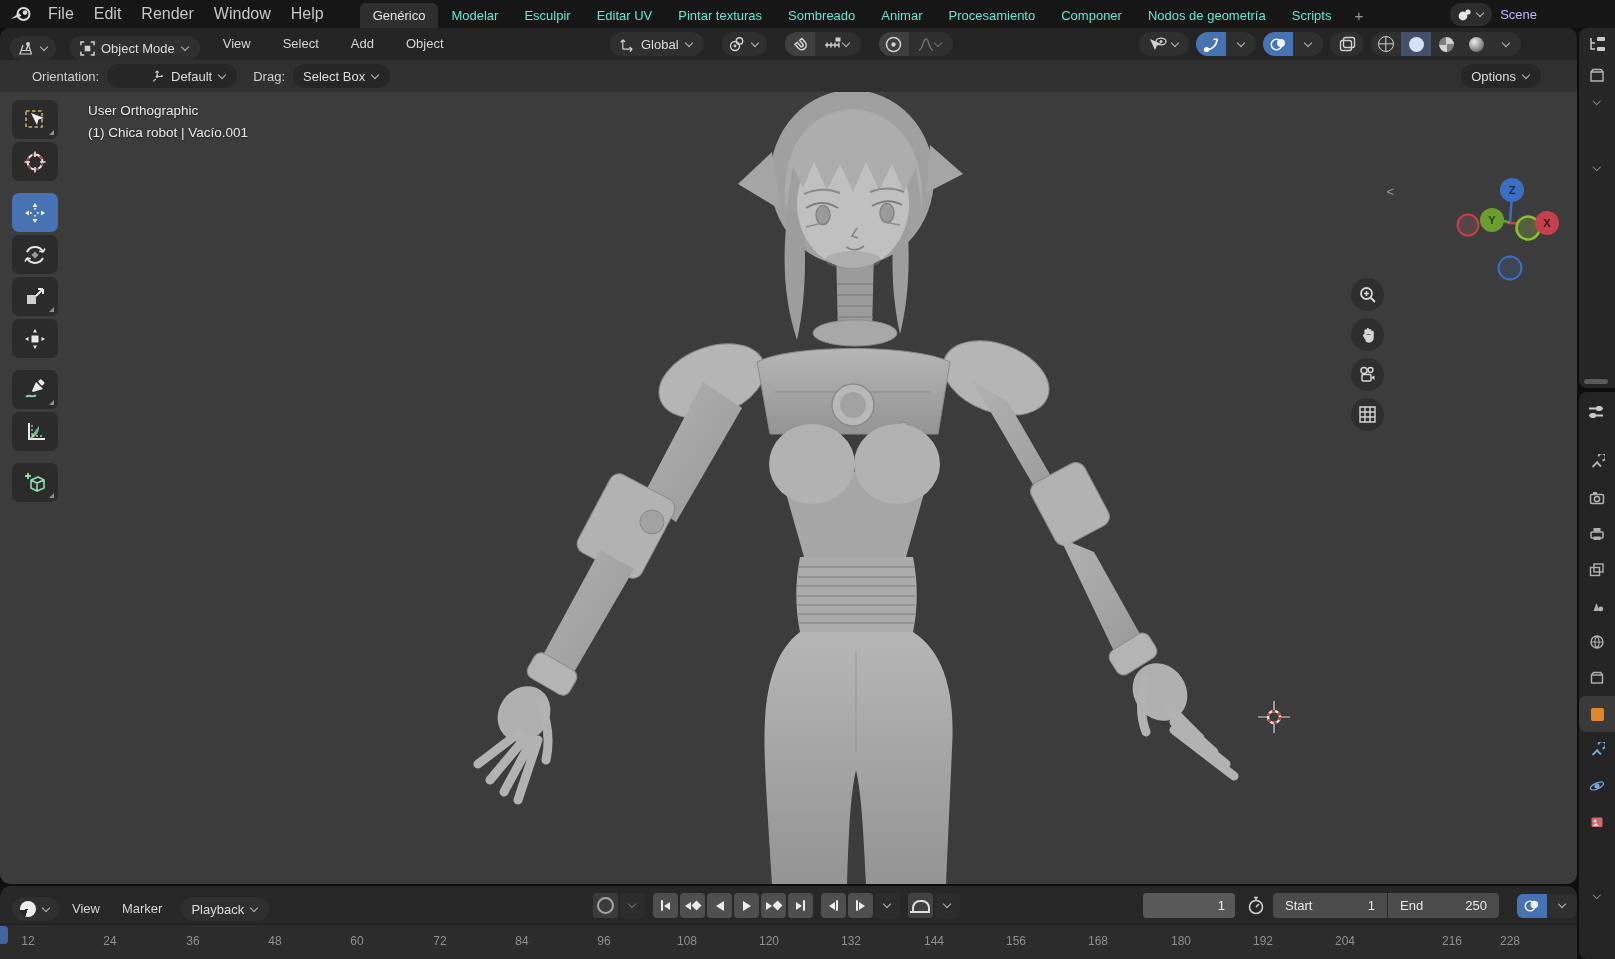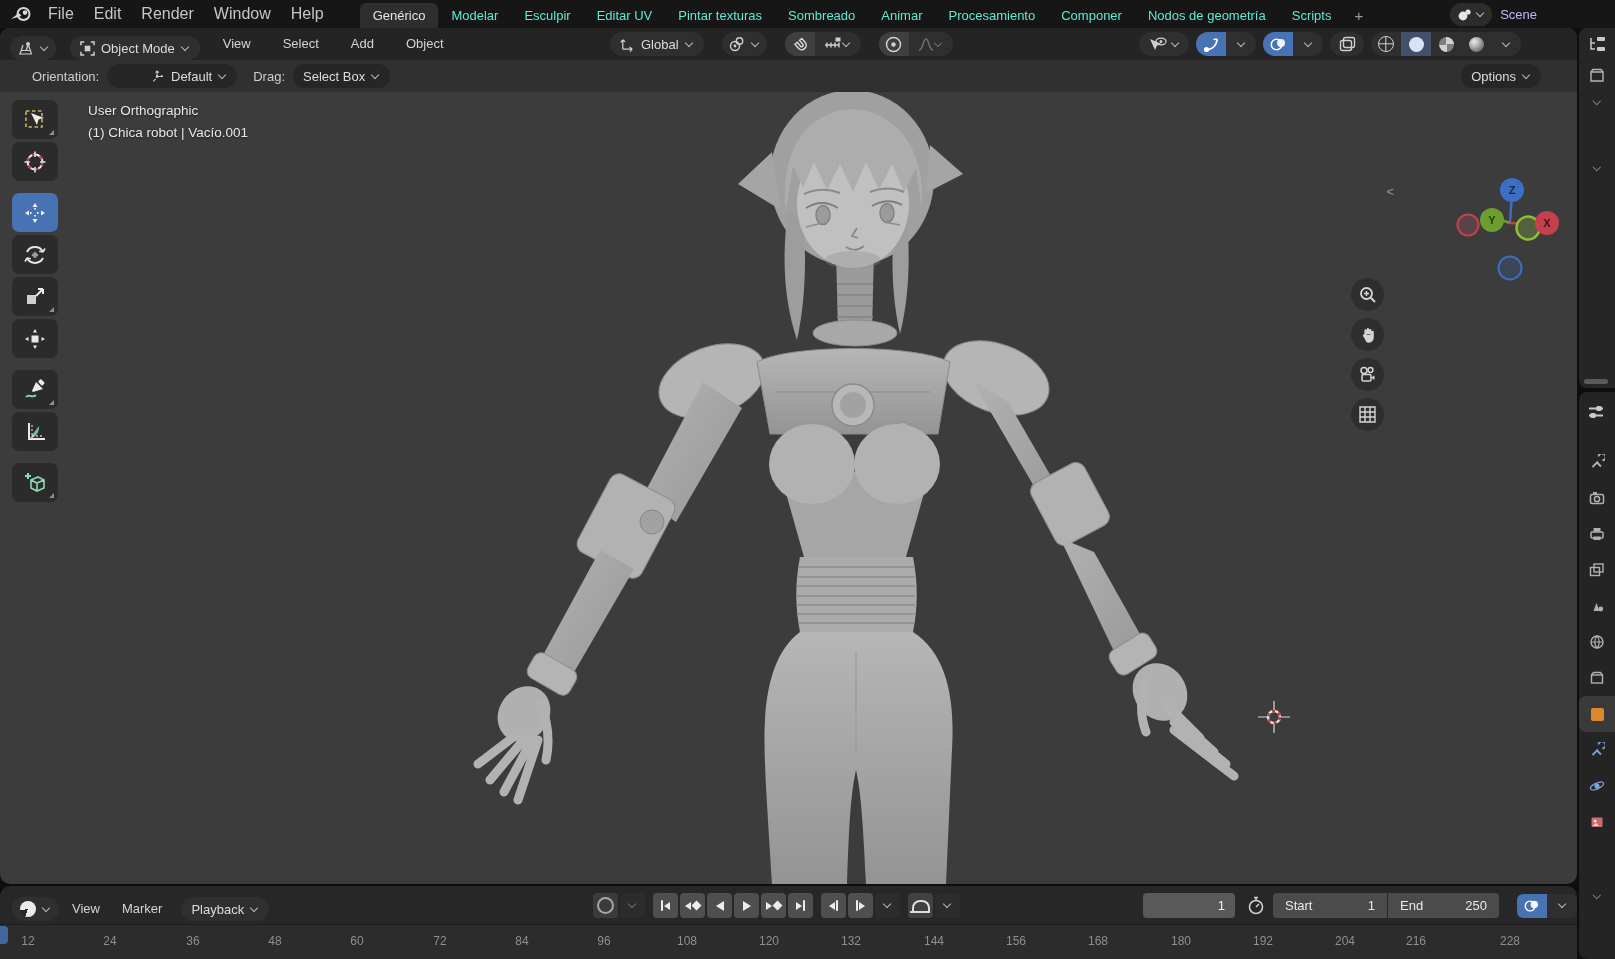--- a/index.html
+++ b/index.html
@@ -605,21 +605,21 @@
       <span class="rnum" style="left:604px">96</span>
       <span class="rnum" style="left:687px">108</span>
       <span class="rnum" style="left:769px">120</span>
       <span class="rnum" style="left:851px">132</span>
       <span class="rnum" style="left:934px">144</span>
       <span class="rnum" style="left:1016px">156</span>
       <span class="rnum" style="left:1098px">168</span>
       <span class="rnum" style="left:1181px">180</span>
       <span class="rnum" style="left:1263px">192</span>
       <span class="rnum" style="left:1345px">204</span>
-      <span class="rnum" style="left:1416px">216</span>
+      <span class="rnum" style="left:1452px">216</span>
       <span class="rnum" style="left:1510px">228</span>
     </div>
   </div>
 
   <div class="outl">
     <div style="position:absolute;left:9px;top:8px">
       <svg width="18" height="16" viewBox="0 0 18 16">
         <path d="M3 2 v11 h4 M3 7 h4" stroke="#c9c9c9" stroke-width="1.5" fill="none"></path>
         <rect x="9" y="1" width="8" height="4" rx="1" fill="#c9c9c9"></rect>
         <rect x="9" y="11" width="8" height="4" rx="1" fill="#c9c9c9"></rect>

